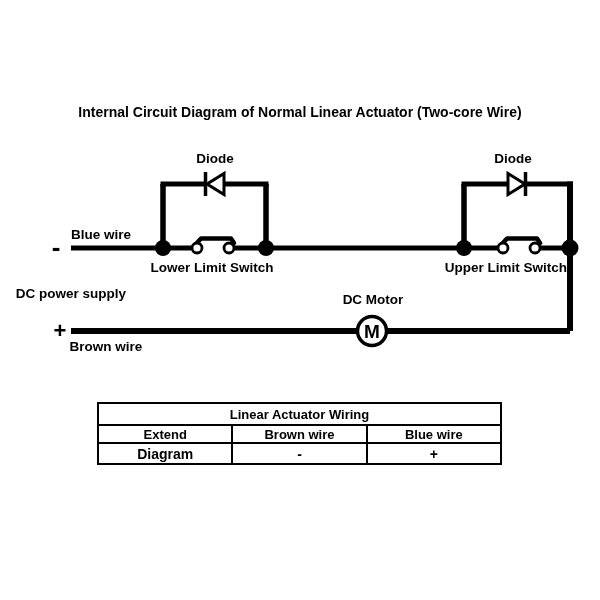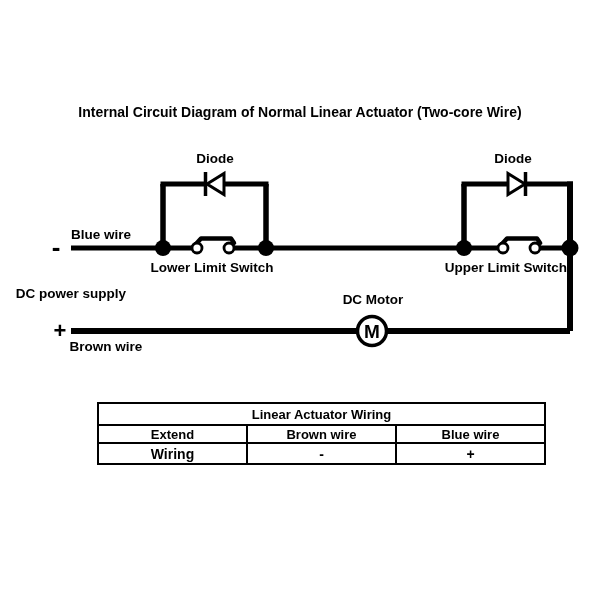--- a/index.html
+++ b/index.html
@@ -13,21 +13,21 @@
   }
   svg.circuit{position:absolute;top:0;left:0;}
   svg.circuit text{
     font-family:"Liberation Sans",sans-serif;font-weight:bold;fill:#000;
   }
   .lbl{font-size:13.5px;}
   .sign{font-size:26px;}
   .plus{font-size:22px;}
   .motor-m{font-size:19px;}
   table.wiring{
-    position:absolute;left:97px;top:402px;width:449px;
+    position:absolute;left:97px;top:402px;width:405px;
     border-collapse:collapse;table-layout:fixed;
     font-family:"Liberation Sans",sans-serif;color:#000;
   }
   table.wiring td{
     border:2px solid #000;text-align:center;vertical-align:middle;
     font-weight:bold;font-size:13px;padding:0;
   }
   td.tbl-title{font-size:17px;height:20px;}
   tr.hdr td{height:16px;}
   tr.data td{height:19px;font-size:14px;}
@@ -114,20 +114,20 @@
     <tbody>
       <tr>
         <td class="tbl-title" colspan="3">Linear Actuator Wiring</td>
       </tr>
       <tr class="hdr">
         <td style="width:150px">Extend</td>
         <td style="width:149px">Brown wire</td>
         <td style="width:150px">Blue wire</td>
       </tr>
       <tr class="data">
-        <td>Wiring</td>
+        <td>Diagram</td>
         <td>-</td>
         <td>+</td>
       </tr>
     </tbody>
   </table>
 
 </div>
 
 </body></html>

